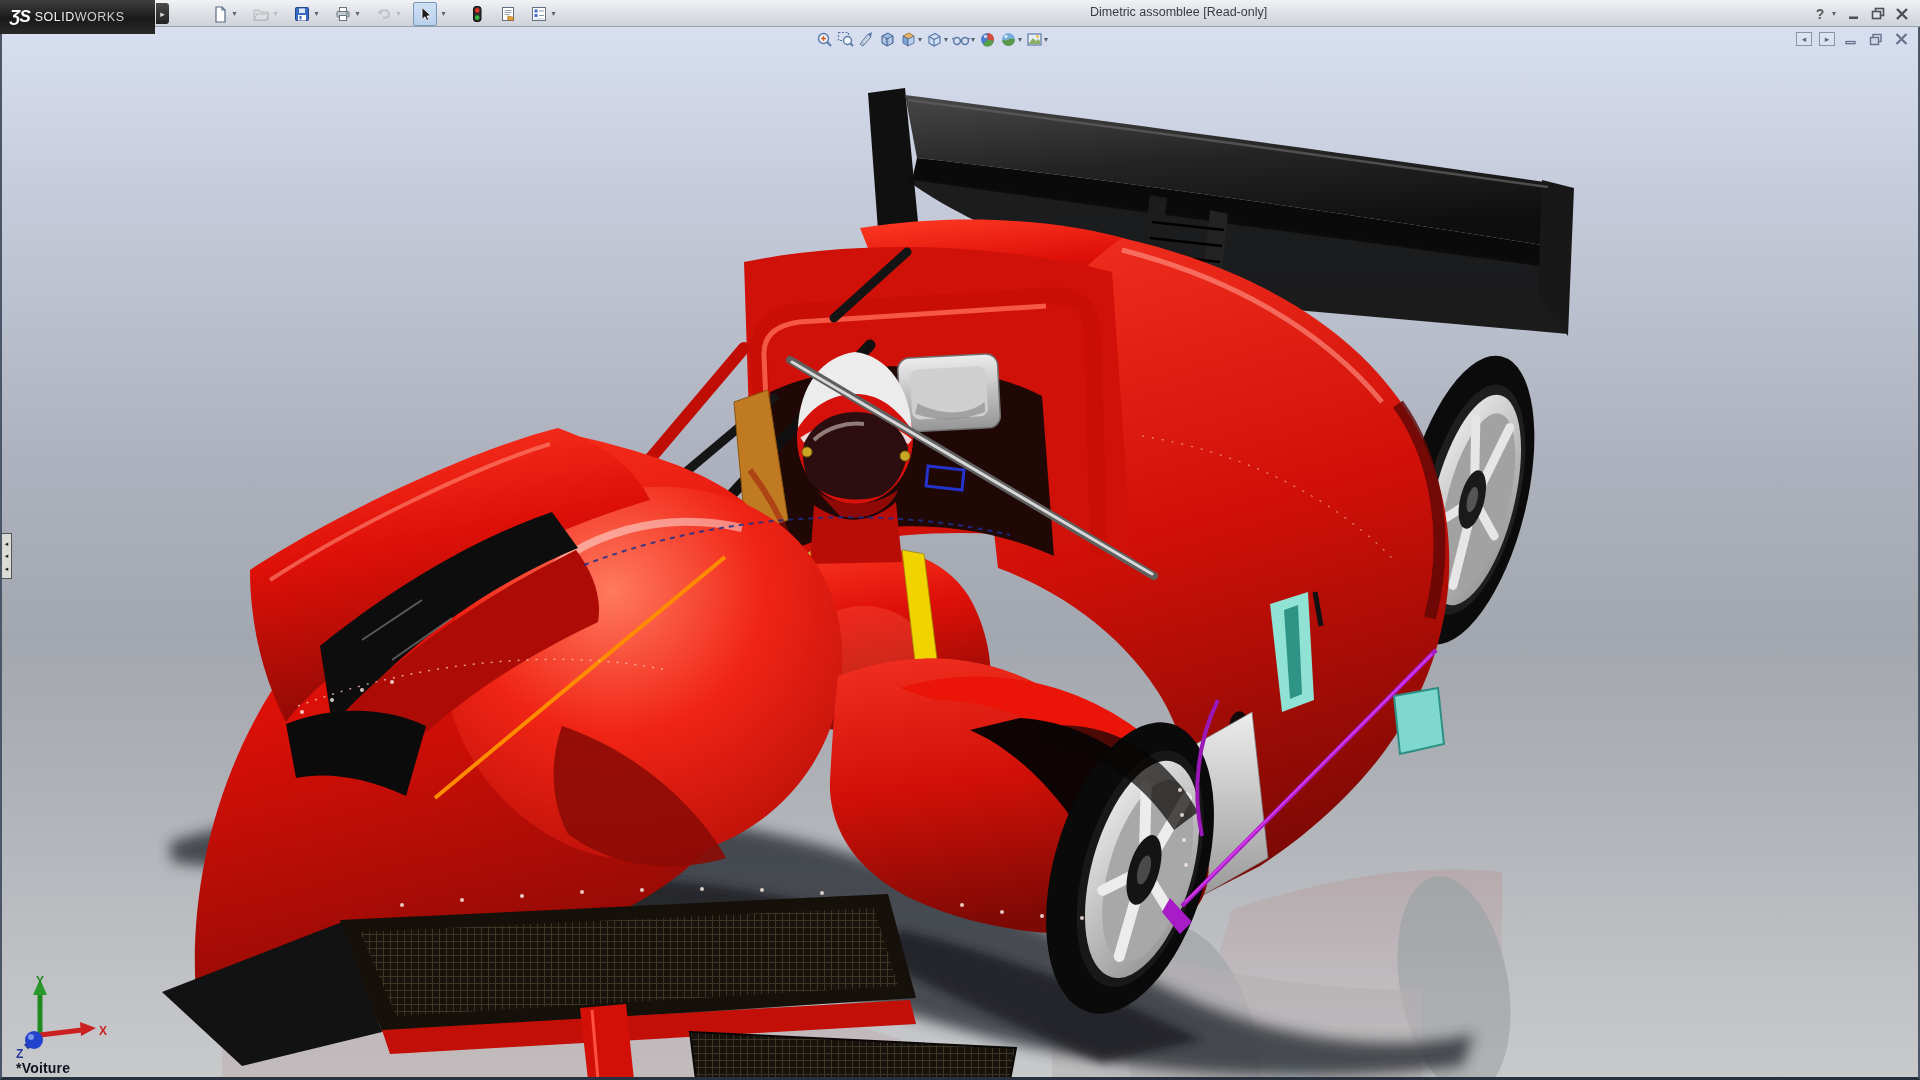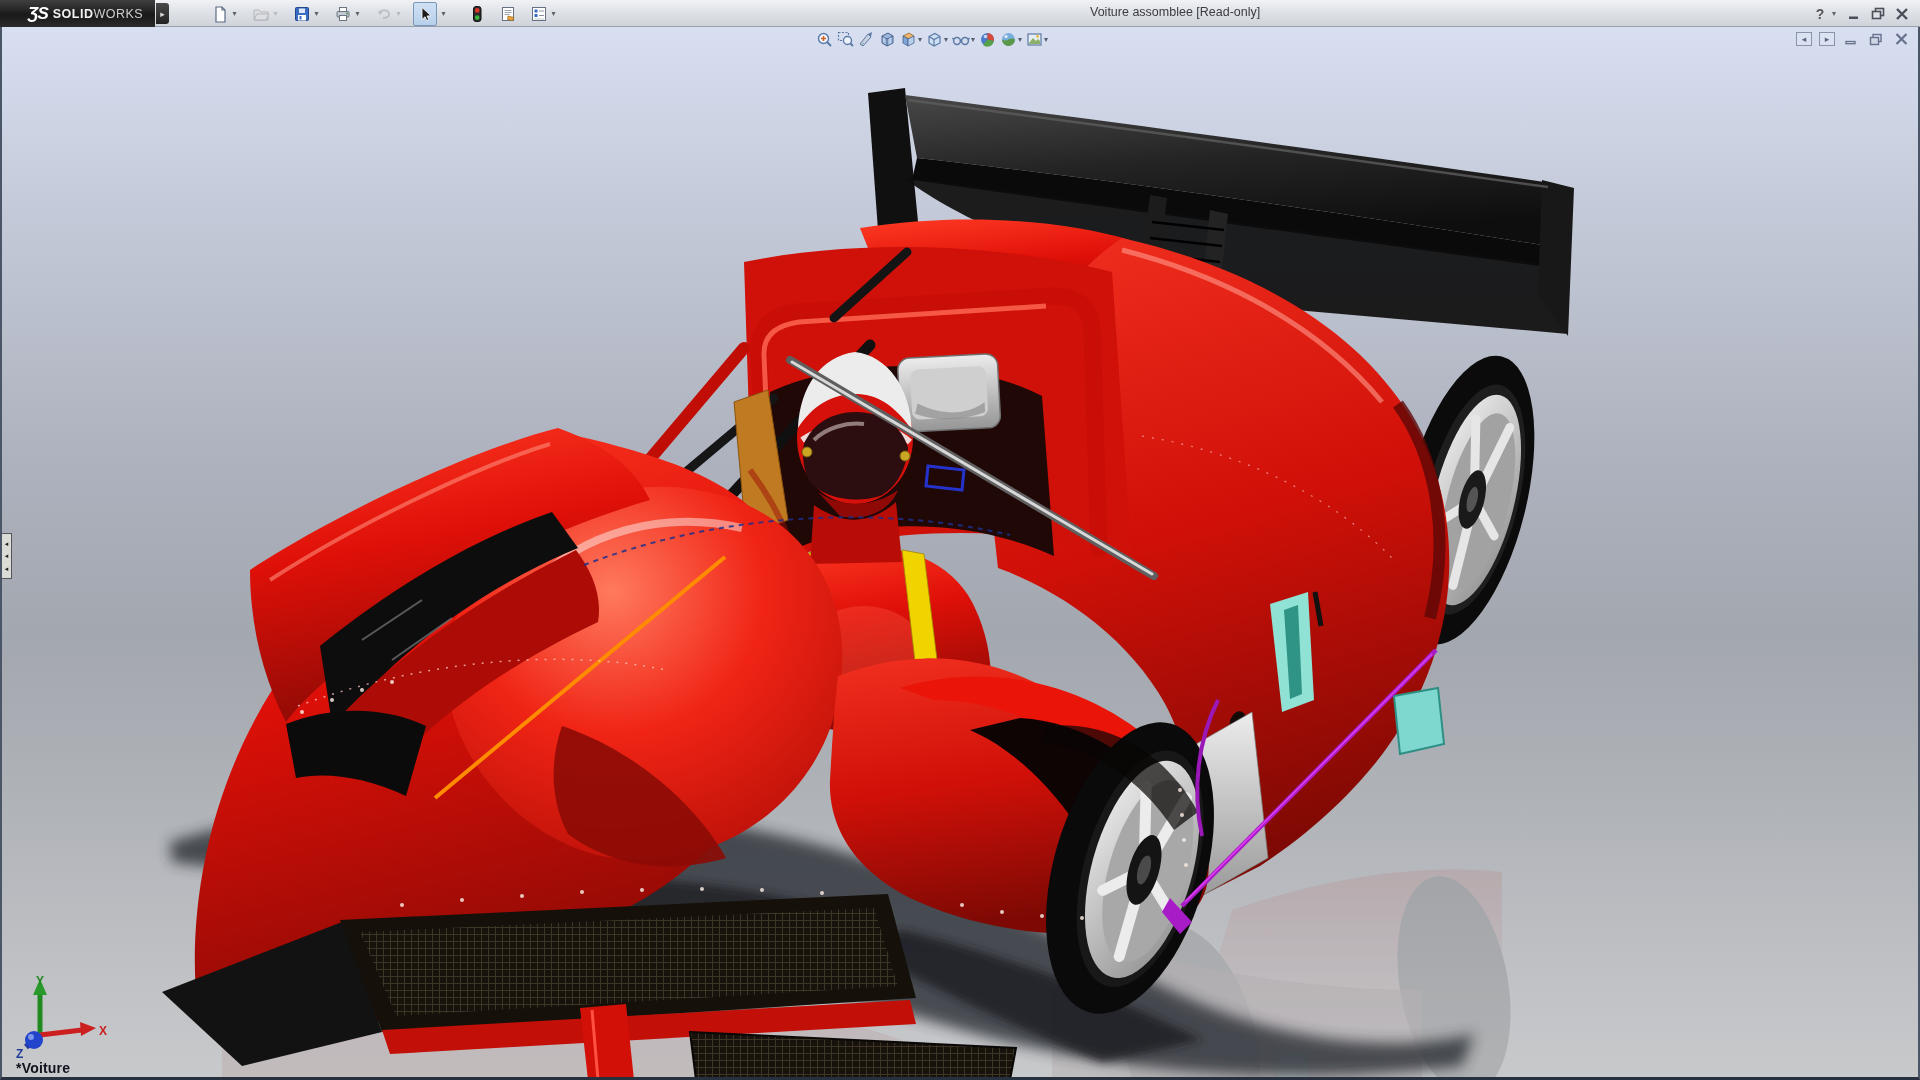--- a/index.html
+++ b/index.html
@@ -2,26 +2,26 @@
 <html><head>
 <meta charset="utf-8">
 <style>
   html,body{margin:0;padding:0;width:1920px;height:1080px;overflow:hidden;
     font-family:"Liberation Sans",sans-serif;background:#cfd3d9;}
   *{box-sizing:border-box;}
   
   .titlebar{position:absolute;top:0;left:0;width:1920px;height:27px;
     background:linear-gradient(180deg,#f0f2f5 0%,#dfe2e7 45%,#cfd3da 100%);
     border-bottom:1px solid #98a0aa;z-index:40;}
-  .logo{position:absolute;left:0;top:0;width:155px;height:27px;
+  .logo{position:absolute;left:0;top:0;width:155px;height:34px;
     background:linear-gradient(180deg,#3f3f3f 0%,#191919 55%,#2b2b2b 100%);
-    display:flex;align-items:center;padding-left:28px;color:#fff;}
+    display:flex;align-items:center;padding-left:10px;color:#fff;}
   .logo-mark{font-size:17px;font-weight:bold;font-style:italic;margin-right:5px;letter-spacing:-1px;}
   .logo-text{font-size:12.5px;letter-spacing:.5px;color:#f2f2f2;}
-  .logo-text b{font-weight:bold;}
+  .logo-text b{font-weight:normal;}
   .logo-text span{font-weight:normal;color:#cfcfcf;}
   .logo-expand{position:absolute;left:156px;top:3px;width:13px;height:21px;
     background:linear-gradient(180deg,#4a4a4a,#222);color:#ddd;font-size:9px;
     display:flex;align-items:center;justify-content:center;border-radius:0 3px 3px 0;cursor:pointer;}
   .tbar{position:absolute;left:208px;top:1px;height:25px;display:flex;align-items:center;}
   .tb{height:24px;display:flex;align-items:center;padding:0 2px;border:1px solid transparent;border-radius:2px;}
   .tb svg{display:block;}
   .tb .dd{font-size:8px;color:#5a626e;margin-left:1px;width:9px;text-align:center;}
   .tb.disabled svg{opacity:.4;filter:grayscale(1);}
   .tb.disabled .dd{color:#b4bac2;}
@@ -145,21 +145,21 @@
           <rect x="4.5" y="4.5" width="3" height="3" fill="#3a6bc4"></rect>
           <rect x="4.5" y="9" width="3" height="3" fill="#3a6bc4"></rect>
           <line x1="9" y1="6" x2="14" y2="6" stroke="#8a92a0"></line>
           <line x1="9" y1="10.5" x2="14" y2="10.5" stroke="#8a92a0"></line>
           <line x1="4.5" y1="14" x2="14" y2="14" stroke="#c2c8d0"></line>
         </svg>
       <span class="dd">▾</span>
     </div>
   </div>
 
-  <div class="win-title">Voiture assomblee [Read-only]</div>
+  <div class="win-title">Dimetric assomblee [Read-only]</div>
 
   <div class="winbtns">
     <div class="winbtn helpbtn">?</div>
     <div class="help-dd">▾</div>
     <div class="winbtn">
       <svg width="14" height="12" viewBox="0 0 14 12">
           <rect x="2" y="8.5" width="9" height="2.5" fill="#4a4f58"></rect>
         </svg>
     </div>
     <div class="winbtn">

